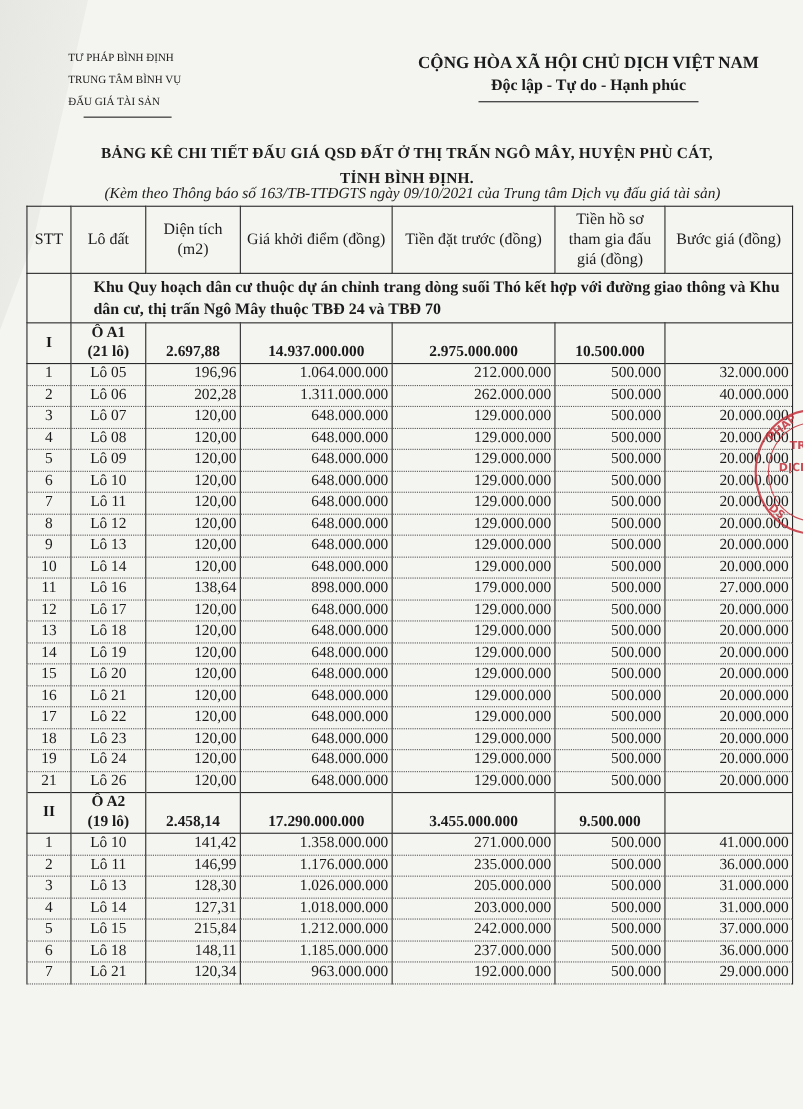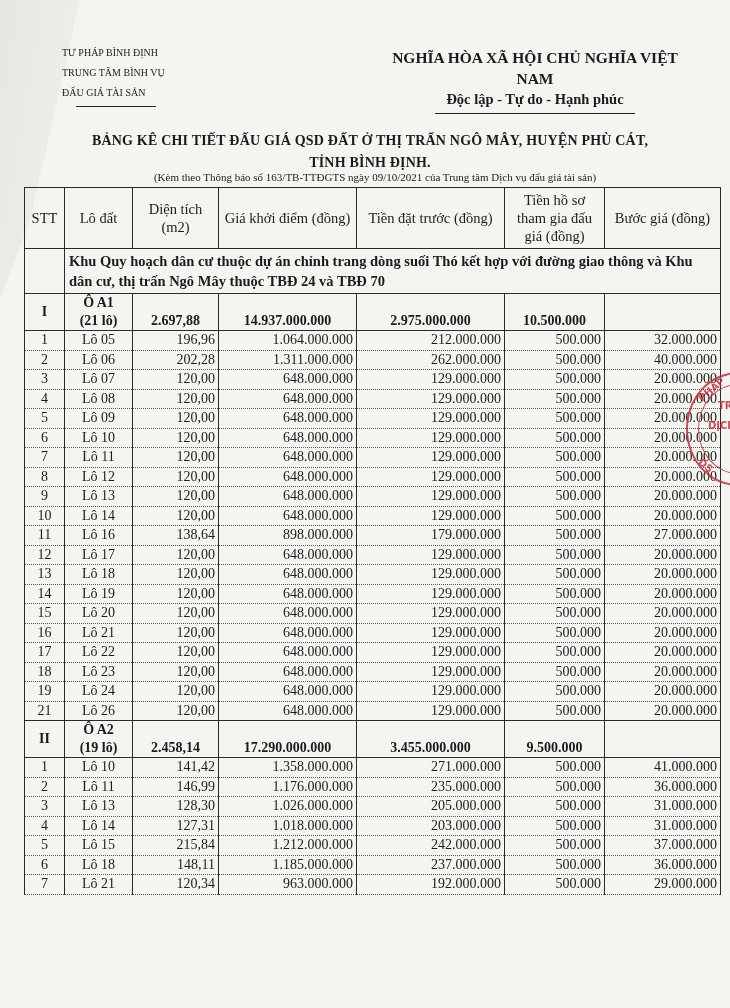--- a/index.html
+++ b/index.html
@@ -28,38 +28,38 @@
     font-size: 15.5px; font-weight: 700; line-height: 21px;
   }
   .hdr-right .motto { font-size: 14.5px; }
   .hdr-right .rule { width: 200px; height: 1px; background: #222; margin: 3px auto 0; }
   .title {
     position: absolute; left: 20px; top: 130px; width: 700px; text-align: center;
     font-size: 14px; font-weight: 700; line-height: 22px; letter-spacing: 0.2px;
   }
   .subtitle {
     position: absolute; left: 50px; top: 170px; width: 650px; text-align: center;
-    font-size: 11px; line-height: 14px;
+    font-size: 14px; font-style: italic; line-height: 14px;
   }
   table.grid {
     position: absolute; left: 24px; top: 187px; width: 696px;
     border-collapse: collapse; table-layout: fixed;
     font-size: 14px;
   }
   table.grid td, table.grid th {
     border: 1px solid #2a2a2a; padding: 0 3px;
     height: 18.5px; line-height: 18px; white-space: nowrap; overflow: hidden;
   }
   table.grid tr.item td { border-top: 1px dotted #555; border-bottom: 1px dotted #555; }
   table.grid th { font-weight: 400; text-align: center; height: 60px; line-height: 18px; white-space: normal; font-size: 14.5px; }
   .c-stt { text-align: center; }
   .c-lot { text-align: center; }
   .c-num { text-align: right; }
   tr.section td { font-weight: 700; font-size: 14.5px; }
-  tr.section td.area-text { white-space: normal; line-height: 20px; height: 44px; text-align: left; padding-left: 4px; }
+  tr.section td.area-text { white-space: normal; line-height: 20px; height: 44px; text-align: left; padding-left: 20px; }
   tr.group td { font-weight: 700; vertical-align: bottom; height: 36px; line-height: 18px; }
   tr.group td.c-stt { vertical-align: middle; }
   tr.group td.c-lot { white-space: normal; }
   tr.group td.c-num { text-align: center; }
   .stamp {
     position: absolute; left: 686px; top: 372px; width: 100px; height: 110px;
     border: 2px solid #c4313b; border-radius: 50%;
     color: #c4313b; font-size: 10px; font-weight: 700; font-family: "DejaVu Sans", sans-serif;
     opacity: 0.85;
   }
@@ -79,21 +79,21 @@
   <div class="fold"></div>
 
   <div class="hdr-left">
     <div>TƯ PHÁP BÌNH ĐỊNH</div>
     <div>TRUNG TÂM BÌNH VỤ</div>
     <div class="l3">ĐẤU GIÁ TÀI SẢN</div>
     <div class="rule"></div>
   </div>
 
   <div class="hdr-right">
-    <div>NGHĨA HÒA XÃ HỘI CHỦ NGHĨA VIỆT NAM</div>
+    <div>CỘNG HÒA XÃ HỘI CHỦ DỊCH VIỆT NAM</div>
     <div class="motto">Độc lập - Tự do - Hạnh phúc</div>
     <div class="rule"></div>
   </div>
 
   <div class="title">
     <div>BẢNG KÊ CHI TIẾT ĐẤU GIÁ QSD ĐẤT Ở THỊ TRẤN NGÔ MÂY, HUYỆN PHÙ CÁT,</div>
     <div>TỈNH BÌNH ĐỊNH.</div>
   </div>
   <div class="subtitle">(Kèm theo Thông báo số 163/TB-TTĐGTS ngày 09/10/2021 của Trung tâm Dịch vụ đấu giá tài sản)</div>
 

